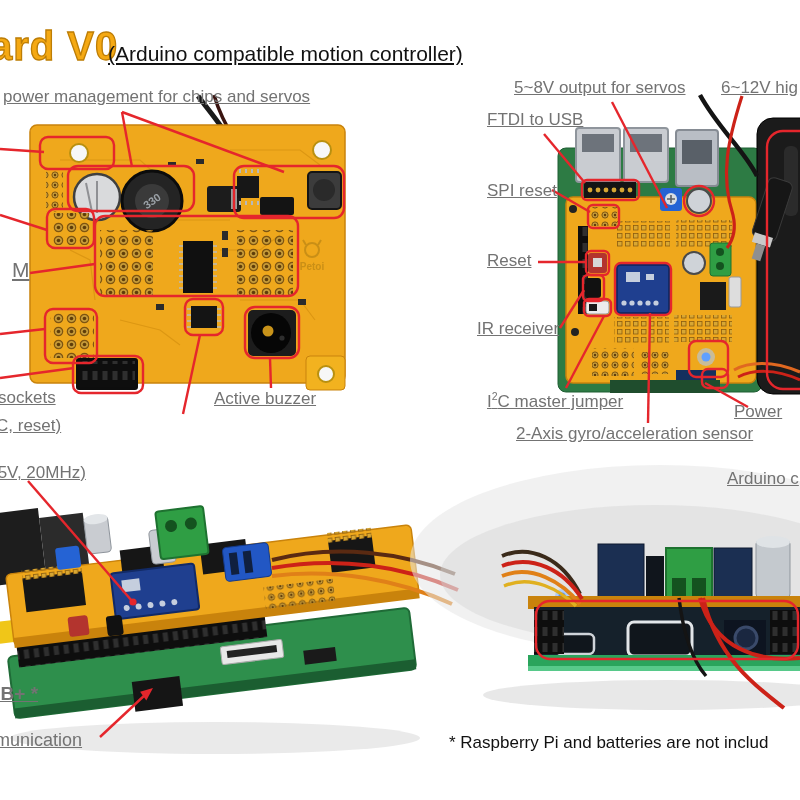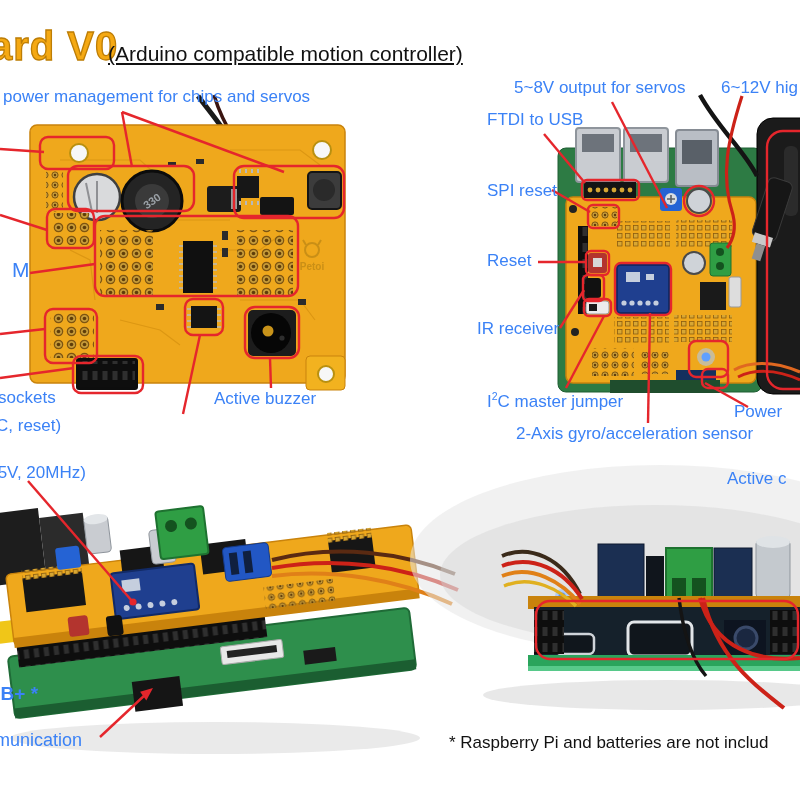--- a/index.html
+++ b/index.html
@@ -1,19 +1,19 @@
 <!DOCTYPE html>
 <html><head>
 <meta charset="utf-8">
 <style>
   html,body{margin:0;padding:0;background:#ffffff;}
   .stage{position:relative;width:800px;height:800px;overflow:hidden;background:#ffffff;
          font-family:"Liberation Sans",sans-serif;}
   .art{position:absolute;left:0;top:0;}
-  .label{position:absolute;white-space:nowrap;color:#3b82f6;font-size:17px;line-height:1.15;z-index:5;}
+  .label{position:absolute;white-space:nowrap;color:#737373;font-size:17px;line-height:1.15;z-index:5;text-decoration:underline;}
   .label sup{font-size:0.62em;}
   .bold{font-weight:bold;}
   .title-brand{position:absolute;left:-10px;top:24px;font-size:40px;font-weight:bold;
                color:#f5a913;-webkit-text-stroke:1.3px #bd7d05;letter-spacing:1px;z-index:5;white-space:nowrap;}
   .title-sub{position:absolute;left:108px;top:42px;font-size:21px;color:#111;z-index:5;white-space:nowrap;text-decoration:underline;}
   .footnote{position:absolute;left:449px;top:733px;font-size:17px;font-weight:normal;color:#111;
             z-index:5;white-space:nowrap;}
 </style>
 </head>
 <body>
@@ -344,21 +344,21 @@
   <div class="label" style="left:3px;top:87px">power management for chips and servos</div>
   <div class="label" style="left:514px;top:78px">5~8V output for servos</div>
   <div class="label" style="left:721px;top:78px">6~12V hig</div>
   <div class="label" style="left:487px;top:110px">FTDI to USB</div>
   <div class="label" style="left:487px;top:181px">SPI reset</div>
   <div class="label" style="left:487px;top:251px">Reset</div>
   <div class="label" style="left:477px;top:319px">IR receiver</div>
   <div class="label" style="left:487px;top:390px"><span>I</span><sup>2</sup><span>C master jumper</span></div>
   <div class="label" style="left:516px;top:424px">2-Axis gyro/acceleration sensor</div>
   <div class="label" style="left:734px;top:402px">Power</div>
-  <div class="label" style="left:727px;top:469px">Active c</div>
+  <div class="label" style="left:727px;top:469px">Arduino c</div>
 
   <div class="label" style="left:12px;top:258px;font-size:21px">M</div>
   <div class="label" style="left:-2px;top:388px">sockets</div>
   <div class="label" style="left:-4px;top:416px">C, reset)</div>
   <div class="label" style="left:214px;top:389px">Active buzzer</div>
   <div class="label" style="left:-8px;top:463px">(5V, 20MHz)</div>
   <div class="label bold" style="left:-10px;top:683px;font-size:19px">3B+ *</div>
   <div class="label" style="left:-5px;top:730px;font-size:18px">munication</div>
 
   <div class="footnote">* Raspberry Pi and batteries are not includ</div>

